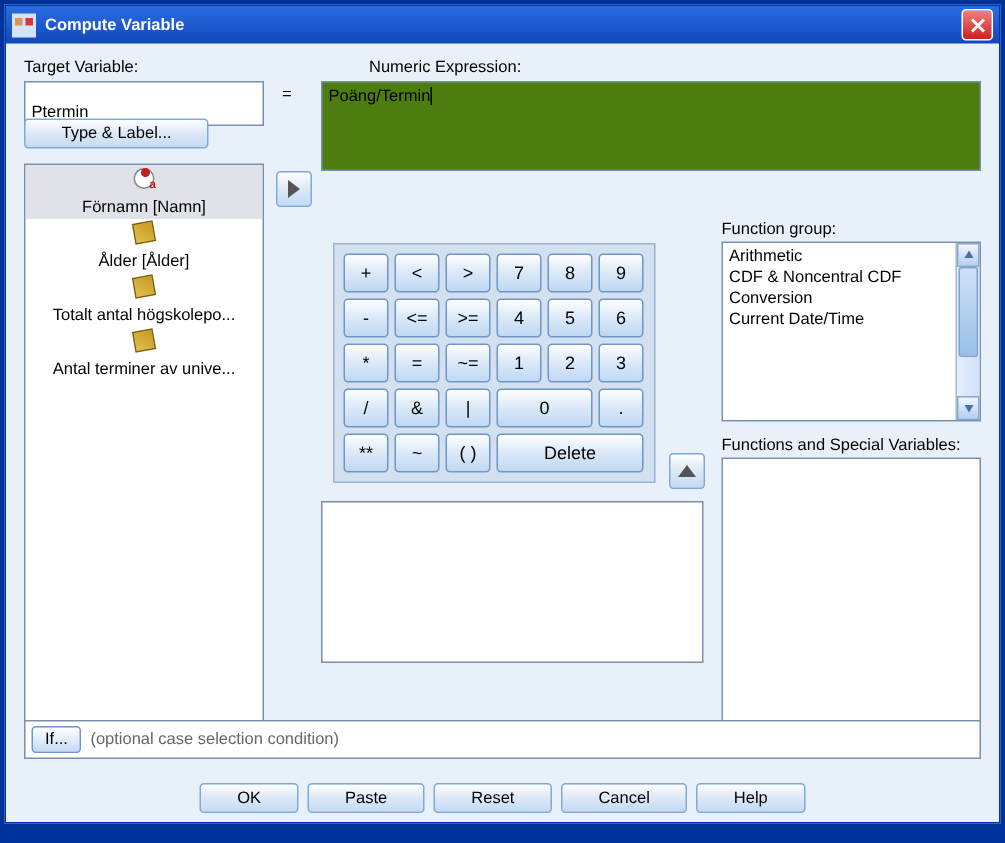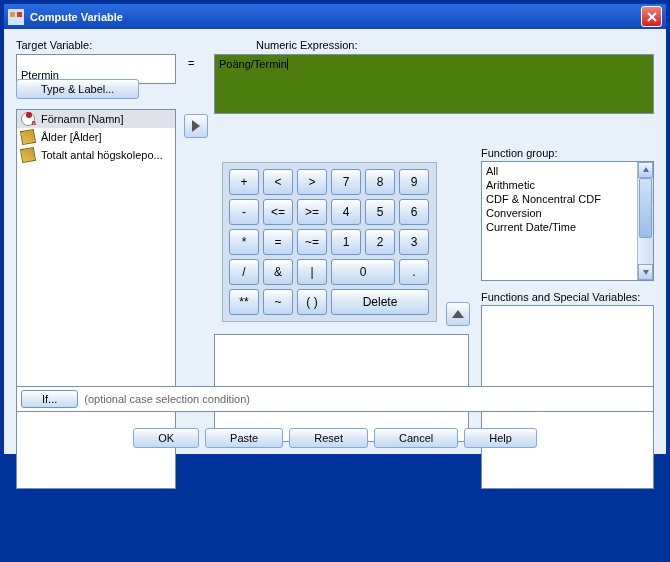--- a/index.html
+++ b/index.html
@@ -1,39 +1,39 @@
 <!DOCTYPE html>
 <html><head>
 <meta charset="utf-8">
 <style>
   * { box-sizing: border-box; font-family: Tahoma, Arial, sans-serif; font-size: 11px; }
   html, body { margin:0; padding:0; }
   body { width:670px; height:562px; background:#003399; padding:3px; }
-  .window { width:664px; height:452px; background:#e8f0fa; border:1px solid #0033aa; display:flex; flex-direction:column; }
+  .window { width:664px; height:546px; background:#e8f0fa; border:1px solid #0033aa; display:flex; flex-direction:column; }
   .titlebar { height:25px; background:linear-gradient(to bottom,#2a6de0 0%,#1e5bd0 50%,#0f47b8 100%); display:flex; align-items:center; padding:0 4px; color:#fff; font-weight:bold; }
   .titlebar .ticon { width:16px; height:16px; margin-right:6px; display:inline-block; background:#d3e3f9; position:relative; }
   .titlebar .ticon::before { content:""; position:absolute; top:3px; left:2px; width:5px; height:5px; background:#d94; }
   .titlebar .ticon::after  { content:""; position:absolute; top:3px; left:9px; width:5px; height:5px; background:#d33; }
   .closebtn { margin-left:auto; width:21px; height:21px; background:linear-gradient(to bottom,#f08080,#d02020); border:1px solid #fff; border-radius:3px; display:flex; align-items:center; justify-content:center; color:#fff; font-weight:bold; cursor:pointer; }
   .closebtn svg { width:10px; height:10px; }
   .content { flex:1; position:relative; padding:10px 12px; }
   .lbl { color:#000; }
   .tvbox { position:absolute; top:25px; left:12px; width:160px; height:20px; border:1px solid #7a8fa9; background:#fff; padding:14px 4px; }
   .eq { position:absolute; top:28px; left:184px; }
   .typelabel { position:absolute; top:50px; left:12px; }
   .btn { background:linear-gradient(to bottom,#ffffff 0%,#dfeaf7 45%,#c5daf3 100%); border:1px solid #7da9dc; border-radius:3px; padding:3px 24px; cursor:pointer; color:#000; }
   .btn.sq { width:24px; height:24px; padding:0; display:flex; align-items:center; justify-content:center; }
   .vlist { position:absolute; top:80px; left:12px; width:160px; height:380px; background:#fff; border:1px solid #7a8fa9; overflow:hidden; }
-  .vrow { display:flex; align-items:center; gap:6px; padding:2px 4px; white-space:nowrap; overflow:hidden; text-overflow:ellipsis; }
+  .vrow { display:flex; align-items:center; gap:6px; padding:2px 4px; white-space:nowrap; overflow:hidden; text-overflow:ellipsis;flex-direction:column; }
   .vrow.sel { background:#dfe3e9; }
   .ruler-icon { width:14px; height:14px; flex:0 0 14px; display:inline-block; background:linear-gradient(45deg,#e0c050,#c89820); border:1px solid #806000; transform:rotate(-10deg); }
   .nom-icon { width:14px; height:14px; flex:0 0 14px; display:inline-block; border-radius:50%; background:#fff; border:1px solid #888; position:relative; }
   .nom-icon::before { content:""; position:absolute; width:6px; height:6px; border-radius:50%; background:#c02020; top:-1px; left:4px; }
   .nom-icon::after  { content:"a"; position:absolute; font-size:8px; bottom:-2px; right:-2px; color:#c02020; font-weight:bold; }
-  .neLbl { position:absolute; top:10px; left:210px;padding-left:42px; }
+  .neLbl { position:absolute; top:10px; left:200px;padding-left:42px; }
   .neBox { position:absolute; top:25px; left:210px; width:440px; height:60px; background:#4d7c0f; border:1px solid #7a8fa9; padding:3px 4px; }
   .moveBtn { position:absolute; top:85px; left:180px; }
   .moveBtn .arrow { width:0; height:0; border-top:6px solid transparent; border-bottom:6px solid transparent; border-left:8px solid #555; }
   .keypad { position:absolute; top:133px; left:218px; width:215px; background:#d3e0f0; border:1px solid #9bb3cf; padding:6px; display:grid; grid-template-columns: repeat(6, 30px); grid-auto-rows:26px; gap:4px; }
   .key { background:linear-gradient(to bottom,#ffffff 0%,#e0ecf9 40%,#bfd8f3 100%); border:1px solid #6e96c8; border-radius:3px; display:flex; align-items:center; justify-content:center; font-size:12px; cursor:pointer; color:#000; }
   .key.wide { grid-column:span 2; }
   .key.delete { grid-column:span 3; }
   .upBtn { position:absolute; top:273px; left:442px; }
   .upBtn .arrow { width:0; height:0; border-left:6px solid transparent; border-right:6px solid transparent; border-bottom:8px solid #555; }
   .fgLbl { position:absolute; top:118px; left:477px; }
@@ -42,21 +42,21 @@
   .fgInner div { padding:1px 0; white-space:nowrap; }
   .sb { width:16px; background:linear-gradient(to right,#e6eefc,#cfe0f8); border-left:1px solid #a9b8cc; position:relative; }
   .sb .up, .sb .dn { position:absolute; left:0; width:100%; height:16px; background:linear-gradient(to bottom,#f0f6ff,#b4cef2); display:flex; align-items:center; justify-content:center; border:1px solid #8aa7ce; }
   .sb .up { top:0; } .sb .dn { bottom:0; }
   .sb .thumb { position:absolute; top:16px; left:1px; right:1px; height:60px; background:linear-gradient(to bottom,#d0e1f7,#98bfe8); border:1px solid #7ba3d6; border-radius:2px; }
   .sb svg { width:8px; height:8px; }
   .fsLbl { position:absolute; top:262px; left:477px; }
   .fsBox { position:absolute; top:276px; left:477px; width:173px; height:184px; background:#fff; border:1px solid #7a8fa9; }
   .descBox { position:absolute; top:305px; left:210px; width:255px; height:108px; background:#fff; border:1px solid #7a8fa9; }
   .ifBar { position:absolute; bottom:42px; left:12px; right:12px; height:26px; background:#fff; border:1px solid #7a8fa9; display:flex; align-items:center; padding:2px 4px; gap:6px; }
-  .ifBar .ifbtn { background:linear-gradient(to bottom,#ffffff,#c5daf3); border:1px solid #6e96c8; border-radius:3px; padding:2px 20px; cursor:pointer; }
+  .ifBar .ifbtn { background:linear-gradient(to bottom,#ffffff,#c5daf3); border:1px solid #6e96c8; border-radius:3px; padding:2px 8px; cursor:pointer; }
   .ifBar span { color:#666; }
   .bottomBtns { position:absolute; bottom:6px; left:0; right:0; display:flex; justify-content:center; gap:6px;margin-top:23px; }
   .cursor { display:inline-block; width:1px; height:12px; background:#000; vertical-align:text-bottom; }
 </style>
 </head>
 <body>
 
 <div class="window">
   <div class="titlebar">
     <span class="ticon"></span>
@@ -80,20 +80,24 @@
           <span class="nom-icon"></span>
           <span>Förnamn [Namn]</span>
         </div>
         <div class="vrow">
           <span class="ruler-icon"></span>
           <span>Ålder [Ålder]</span>
         </div>
         <div class="vrow">
           <span class="ruler-icon"></span>
           <span>Totalt antal högskolepo...</span>
+        </div>
+        <div class="vrow">
+          <span class="ruler-icon"></span>
+          <span>Antal terminer av unive...</span>
         </div>
       </div>
 
     <div class="neLbl lbl">Numeric Expression:</div>
     <div class="neBox">
       <span>Poäng/Termin</span><span class="cursor"></span>
     </div>
 
     <div class="moveBtn">
         <button class="btn sq">
@@ -133,21 +137,20 @@
 
     <div class="upBtn">
         <button class="btn sq">
           <span class="arrow"></span>
         </button>
       </div>
 
     <div class="fgLbl lbl">Function group:</div>
     <div class="fgList">
       <div class="fgInner" id="fglist">
-          <div>All</div>
           <div>Arithmetic</div>
           <div>CDF &amp; Noncentral CDF</div>
           <div>Conversion</div>
           <div>Current Date/Time</div>
         </div>
       <div class="sb">
         <div class="up">
             <svg viewBox="0 0 8 8">
               <path d="M4 1 L7 6 L1 6 Z" fill="#4a6fa0"></path>
             </svg>

